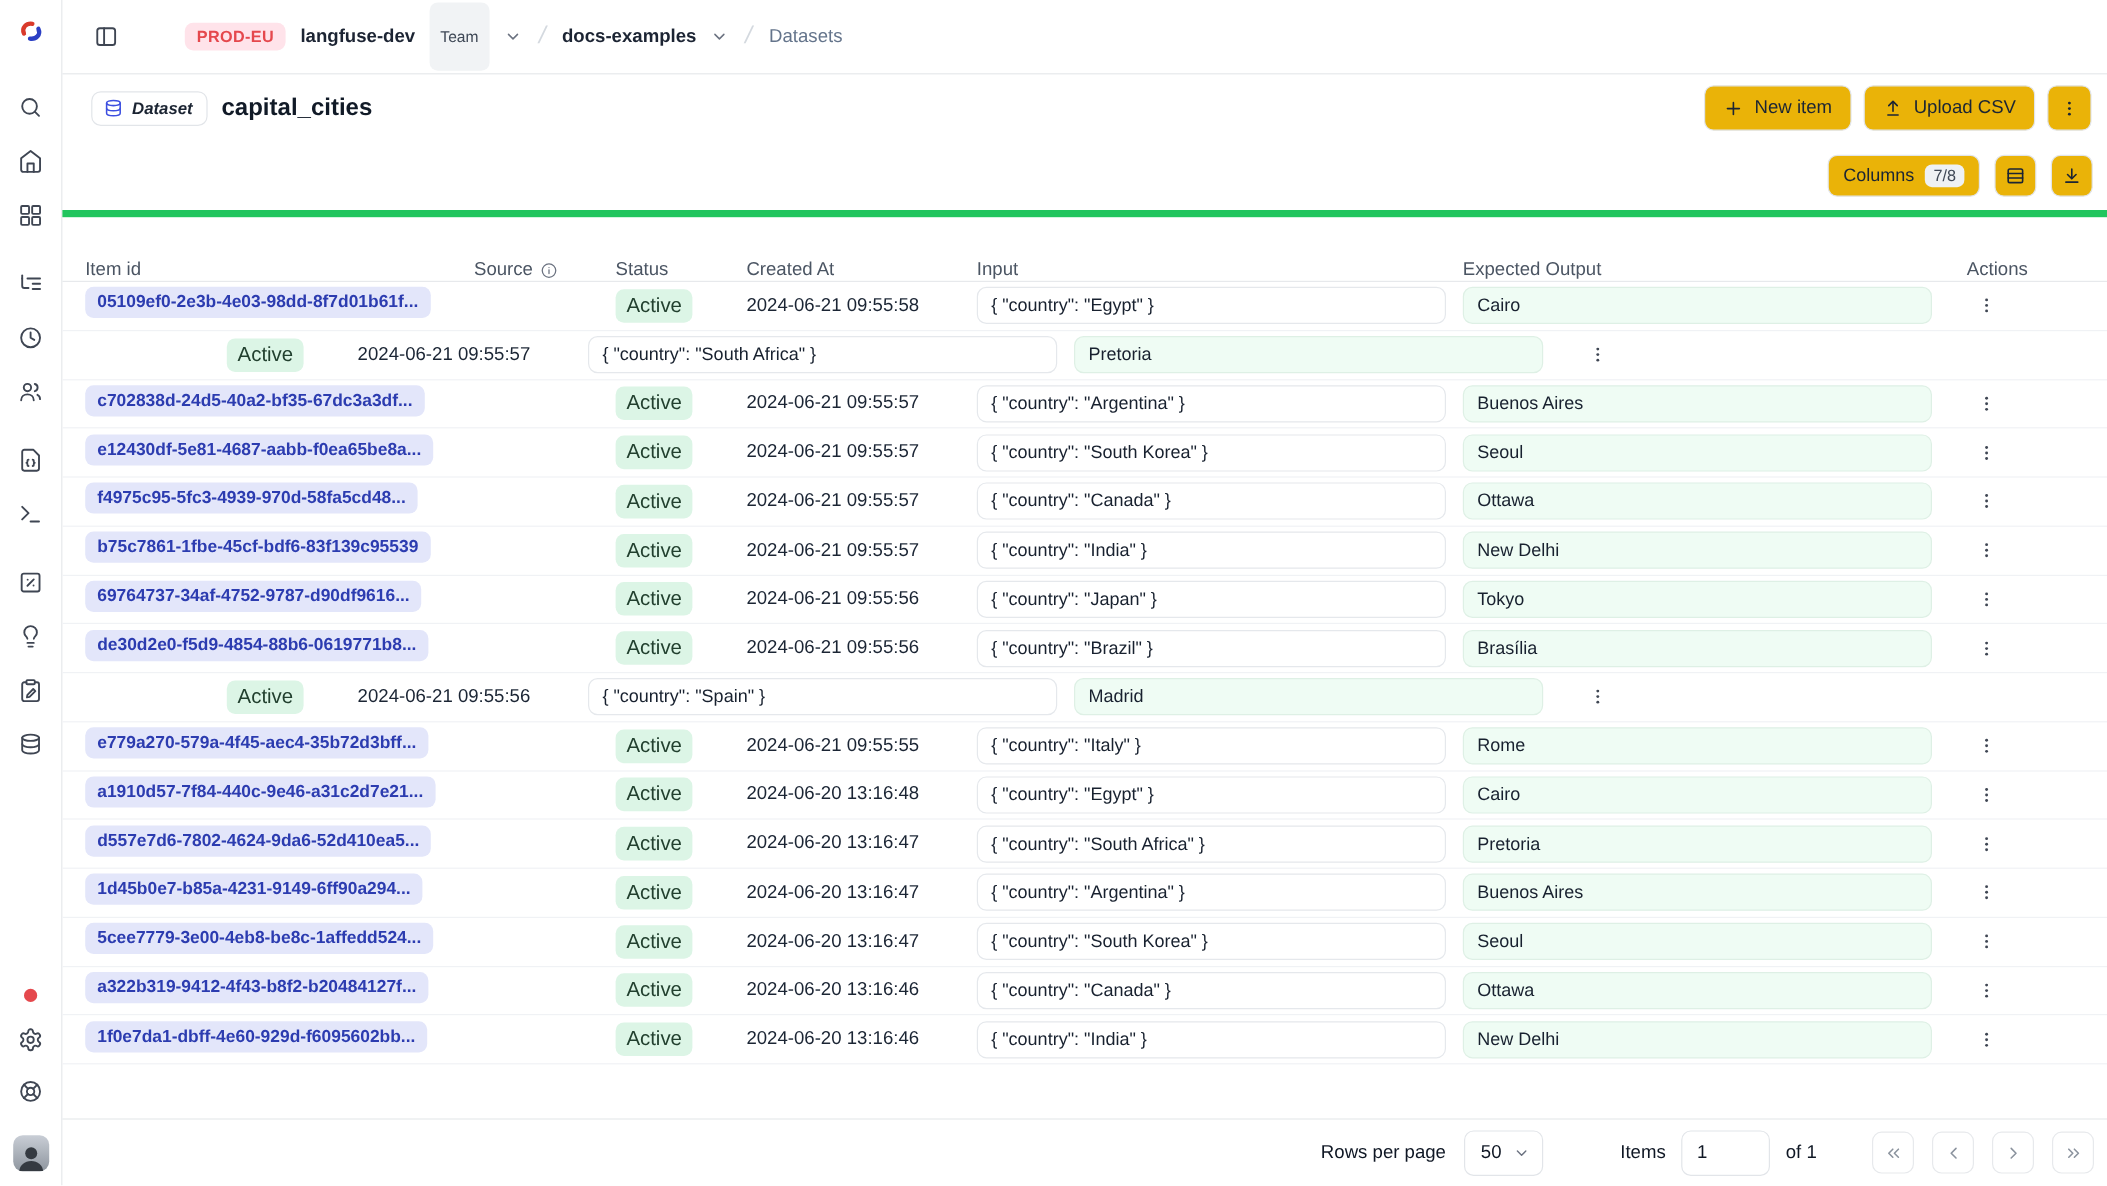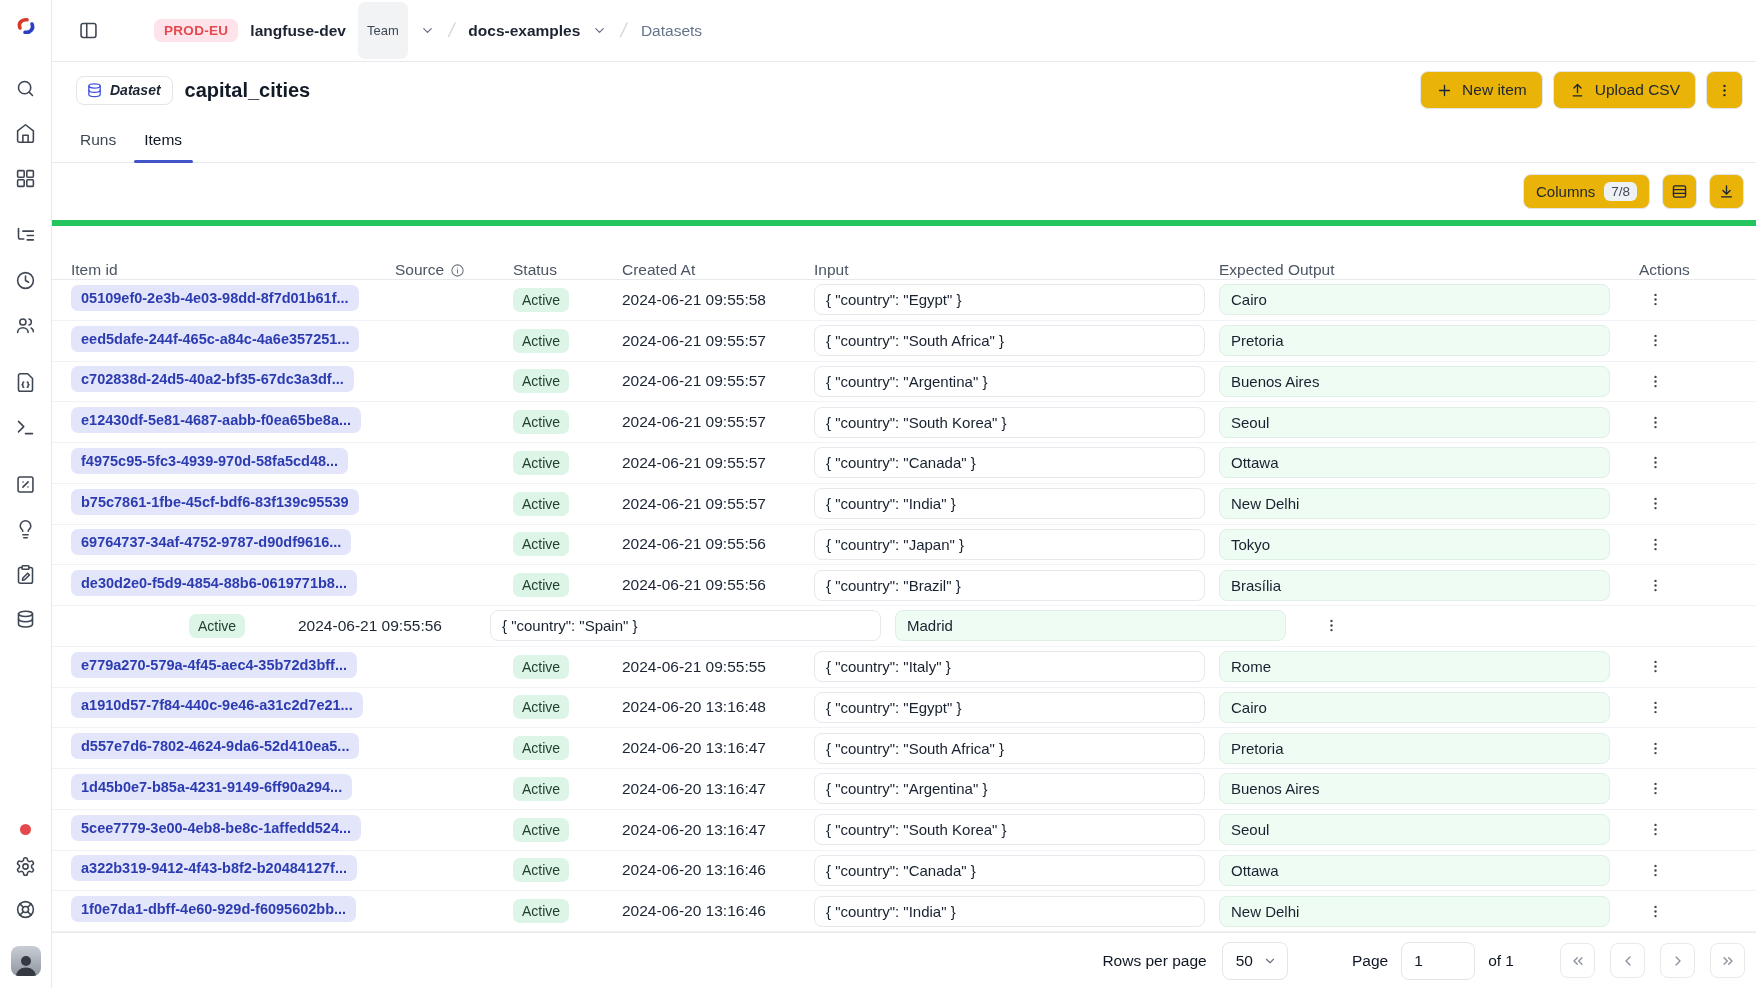--- a/index.html
+++ b/index.html
@@ -90,21 +90,21 @@
   .col-id{width:324px;} .col-source{width:118px; display:flex; align-items:center; gap:6px;}
   .col-status{width:109px;} .col-created{width:192px;} .col-input{width:405px;} .col-expected{width:420px;} .col-actions{flex:1;}
   .info-ic svg { width:15px; height:15px; stroke:#6b7280; stroke-width:1.7; fill:none; stroke-linecap:round; display:block; }
   .table-body { flex:1 1 auto; overflow:hidden; }
   .trow { height:40.75px; display:flex; align-items:center; padding-left:19px; border-bottom:1px solid #f0f2f5; }
   .id-pill {
     display:inline-block; max-width:313px; overflow:hidden; white-space:nowrap;
     background:#e3e6fa; color:#2c3cb0; font-weight:600; font-size:14.5px;
     padding:5px 10px; border-radius:7px; cursor:pointer;
   }
-  .status-pill { display:inline-block; background:#dcf5e6; color:#22402f; font-size:14px; padding:4px 9px; border-radius:7px; }
+  .status-pill { display:inline-block; background:#dcf5e6; color:#22402f; font-size:17px; padding:4px 9px; border-radius:7px; }
   .created-txt { font-size:15.5px; color:#1b2534; }
   .cell-box {
     width:391px; height:31px; border:1px solid #e5e8ec; border-radius:8px; background:#fff;
     display:flex; align-items:center; padding:0 11px; font-size:15px; color:#18212f;
     overflow:hidden; white-space:nowrap; cursor:pointer;
   }
   .cell-box.expected { background:#effcf4; border-color:#def0e5; }
   .kebab { width:28px; height:28px; margin-left:2px; display:flex; align-items:center; justify-content:center; cursor:pointer; border-radius:6px; }
   .kebab svg { width:17px; height:17px; fill:#3f4653; }
 
@@ -320,24 +320,20 @@
         <button class="btn icon-only">
           <svg viewBox="0 0 24 24" style="fill:#1b2534;stroke:none;">
               <circle cx="12" cy="5.5" r="1.7"></circle>
               <circle cx="12" cy="12" r="1.7"></circle>
               <circle cx="12" cy="18.5" r="1.7"></circle>
             </svg>
         </button>
       </div>
     </div>
 
-    <div class="tabs">
-      <div class="tab">Runs</div>
-      <div class="tab active">Items</div>
-    </div>
 
     <div class="toolbar">
       <button class="btn sm">
         <span>Columns</span>
         <span class="count-badge">7/8</span>
       </button>
       <button class="btn icon-sm">
         <svg viewBox="0 0 24 24">
             <rect x="3.5" y="4" width="17" height="16" rx="2"></rect>
             <path d="M3.5 9.3h17"></path>
@@ -389,21 +385,20 @@
             <svg viewBox="0 0 24 24">
                 <circle cx="12" cy="5.5" r="1.7"></circle>
                 <circle cx="12" cy="12" r="1.7"></circle>
                 <circle cx="12" cy="18.5" r="1.7"></circle>
               </svg>
           </div>
         </div>
       </div>
 
       <div class="trow">
-        <div class="col-id"><span class="id-pill">eed5dafe-244f-465c-a84c-4a6e357251...</span></div>
         <div class="col-source"></div>
         <div class="col-status"><span class="status-pill">Active</span></div>
         <div class="col-created"><span class="created-txt">2024-06-21 09:55:57</span></div>
         <div class="col-input">
             <div class="cell-box">{ "country": "South Africa" }</div>
           </div>
         <div class="col-expected">
             <div class="cell-box expected">Pretoria</div>
           </div>
         <div class="col-actions">
@@ -729,21 +724,21 @@
       <div class="rpp">
         <span>Rows per page</span>
         <div class="select-box">
           <span>50</span>
           <svg viewBox="0 0 24 24">
               <path d="m6 9 6 6 6-6"></path>
             </svg>
         </div>
       </div>
       <div class="page-group">
-        <span>Page</span>
+        <span>Items</span>
         <input class="page-input" type="text" value="1" style="">
         <span>of 1</span>
       </div>
       <div class="nav-group-pg">
         <button class="nav-btn">
           <svg viewBox="0 0 24 24">
               <path d="m11 17-5-5 5-5"></path>
               <path d="m18 17-5-5 5-5"></path>
             </svg>
         </button>

